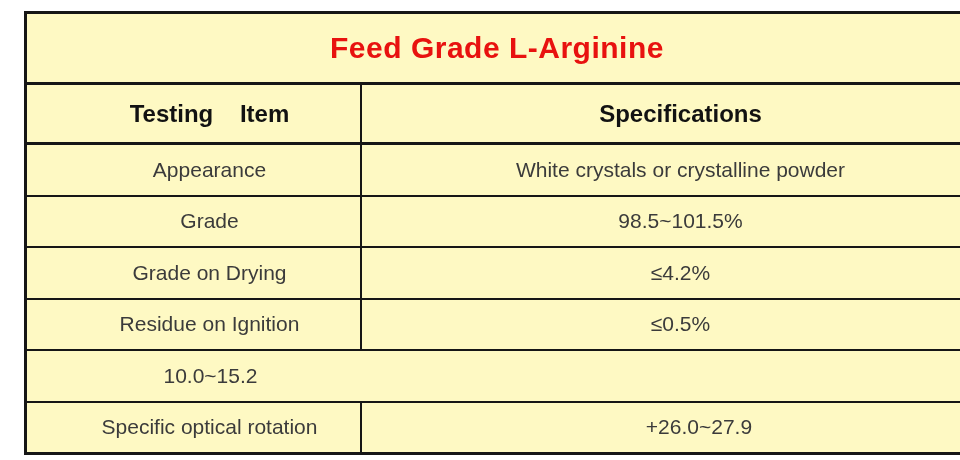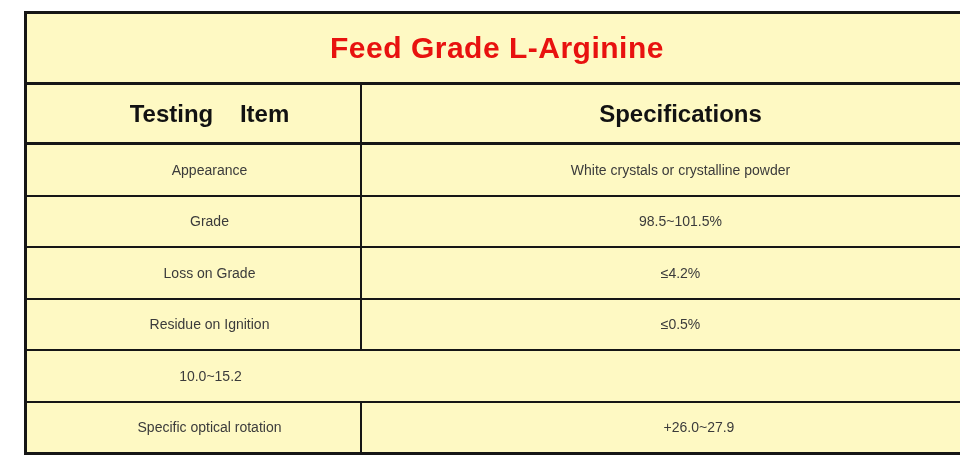--- a/index.html
+++ b/index.html
@@ -66,21 +66,21 @@
     padding-left: 32px;
   }
   .item-cell { border-right: 2px solid var(--border); }
   .header-cell {
     font-size: 24px;
     font-weight: bold;
     color: var(--header_text);
     white-space: pre;
   }
   .body-cell {
-    font-size: 14px;
+    font-size: 21px;
     font-weight: normal;
     color: var(--body_text);
     white-space: pre;
   }
 </style>
 </head>
 <body>
 
 <div class="page">
   <div class="spec-table">
@@ -98,21 +98,21 @@
       <div class="cell item-cell body-cell">Appearance</div>
       <div class="cell body-cell">White crystals or crystalline powder</div>
     </div>
 
     <div class="grid-row data-row">
       <div class="cell item-cell body-cell">Grade</div>
       <div class="cell body-cell">98.5~101.5%</div>
     </div>
 
     <div class="grid-row data-row">
-      <div class="cell item-cell body-cell">Loss on Grade</div>
+      <div class="cell item-cell body-cell">Grade on Drying</div>
       <div class="cell body-cell">≤4.2%</div>
     </div>
 
     <div class="grid-row data-row">
       <div class="cell item-cell body-cell">Residue on Ignition</div>
       <div class="cell body-cell">≤0.5%</div>
     </div>
 
     <div class="grid-row data-row">
       <div class="cell body-cell">10.0~15.2</div>

